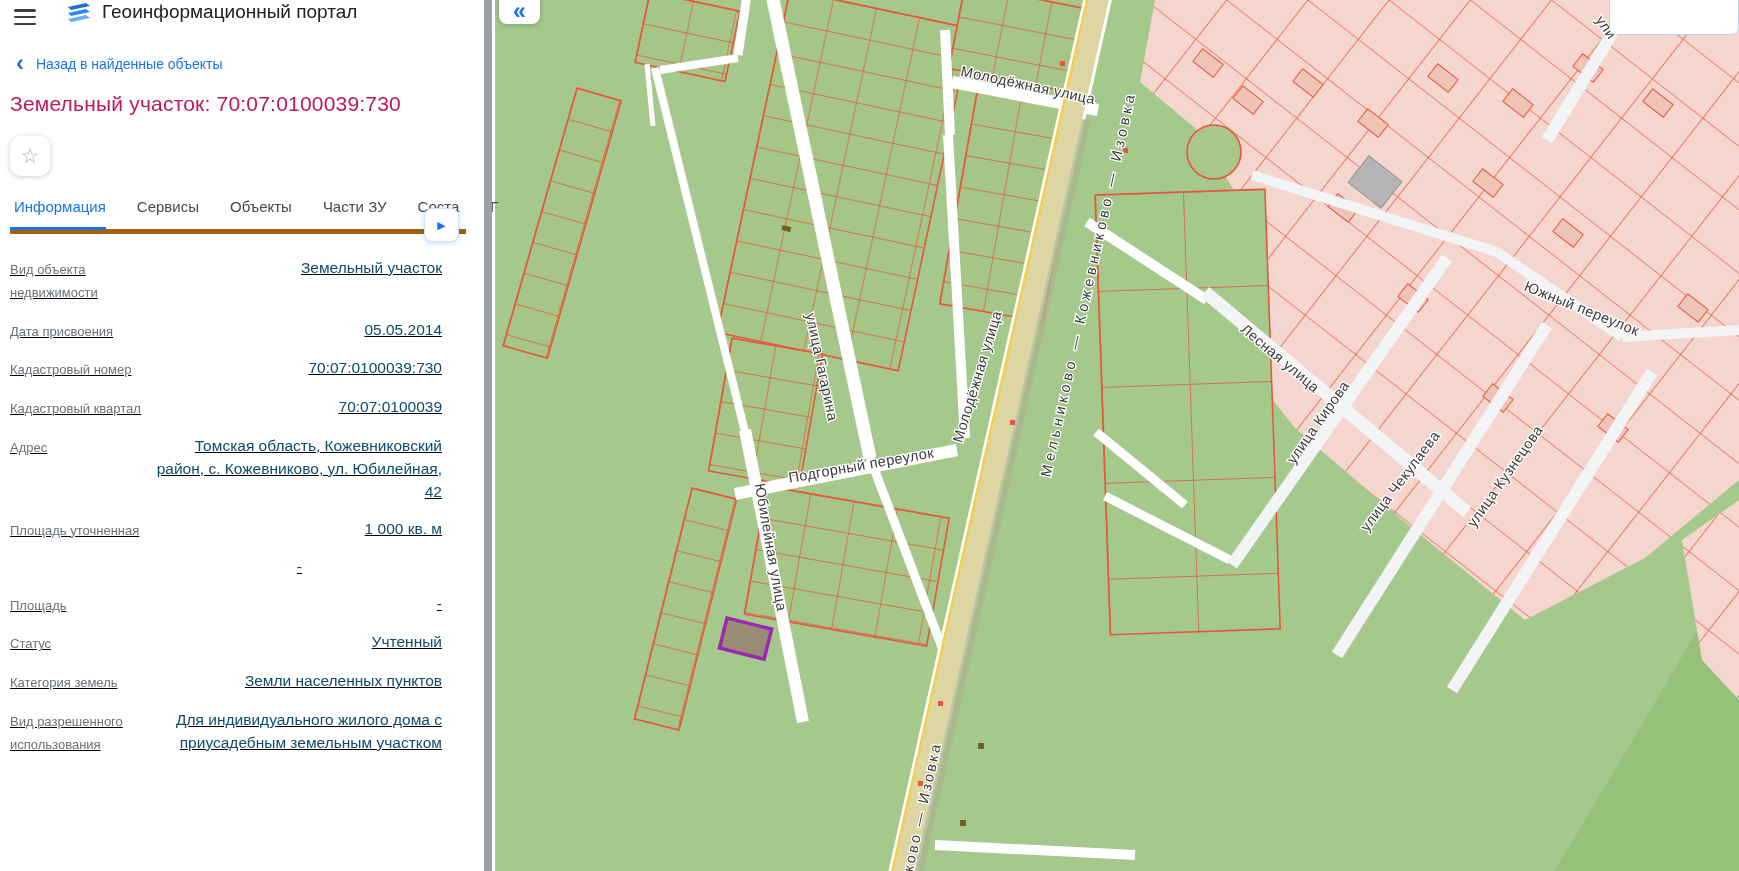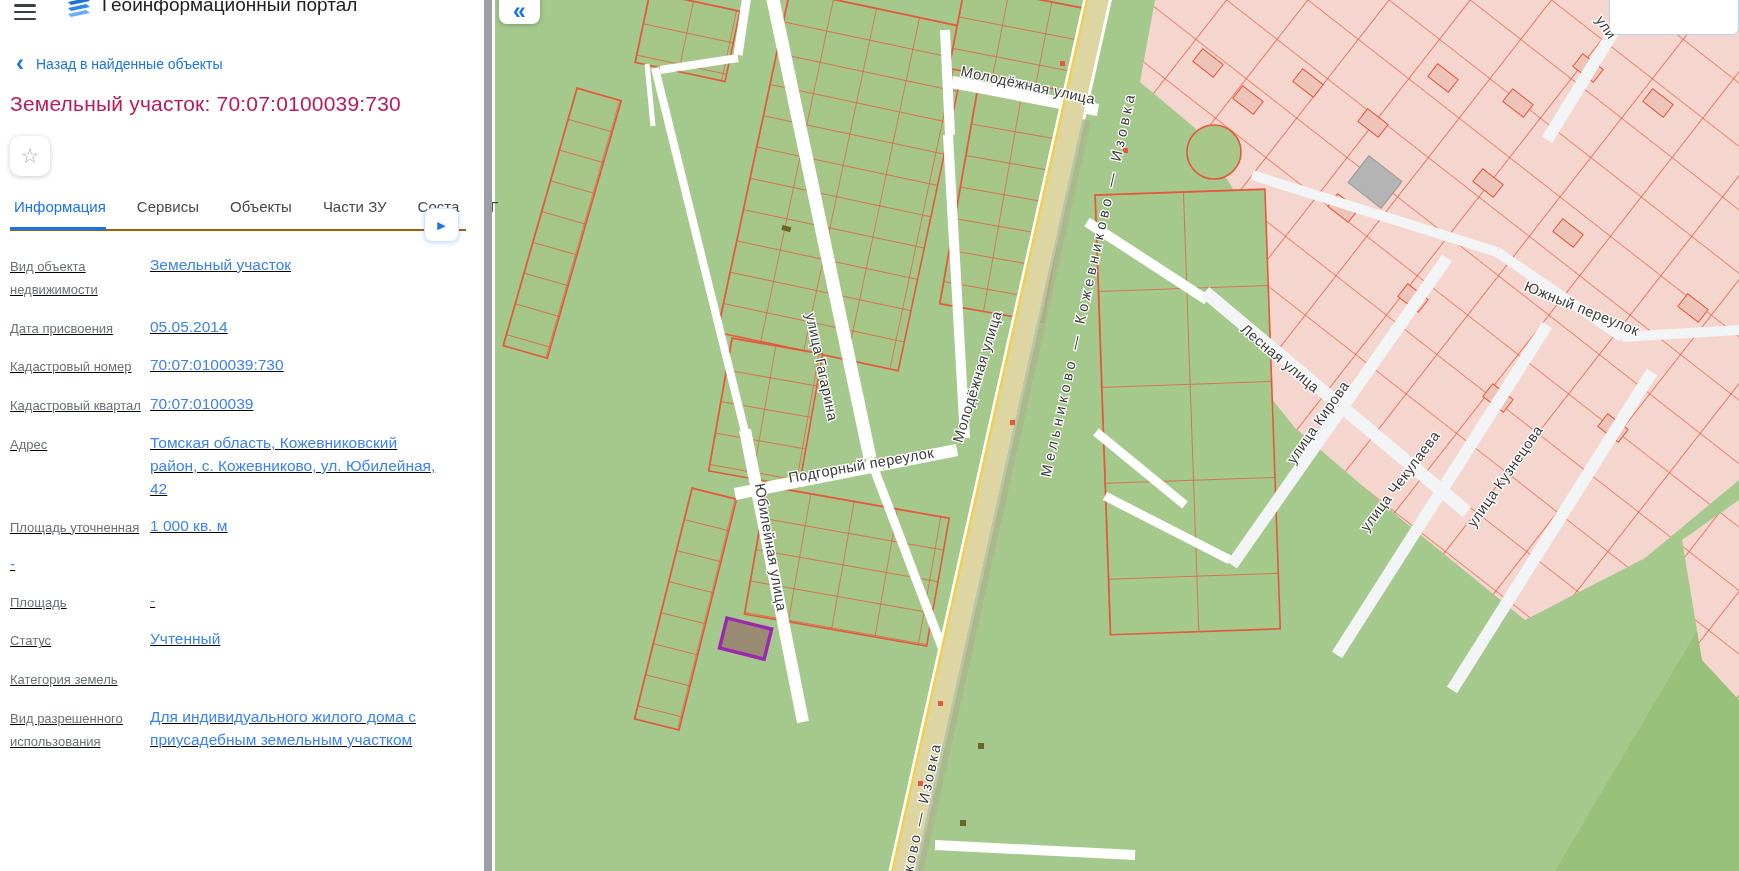--- a/index.html
+++ b/index.html
@@ -1,44 +1,44 @@
 <!DOCTYPE html>
 <html><head>
 <meta charset="utf-8">
 <style>
   html,body{margin:0;padding:0;width:1739px;height:871px;overflow:hidden;
     font-family:"Liberation Sans",sans-serif;background:#ffffff;}
   
   .panel{position:absolute;left:0;top:0;width:484px;height:871px;background:#fff;z-index:5;}
   .panel-inner{padding:0 18px 0 10px;}
-  .hdr{display:flex;height:30px;margin-top:0;}
+  .hdr{display:flex;align-items:center;height:30px;margin-top:0;}
   .burger{width:22px;height:16px;display:flex;flex-direction:column;justify-content:space-between;
     margin:4px 8px 0 4px;cursor:pointer;}
   .burger span{display:block;height:2.5px;background:#3c4043;border-radius:2px;}
   .logo{width:26px;height:26px;margin:-6px 10px 0 22px;}
   .app-title{font-size:19px;color:#202124;margin-top:-6px;white-space:nowrap;}
   .back{display:flex;align-items:center;margin-top:26px;color:#1a73e8;cursor:pointer;}
   .back .chev{font-size:24px;line-height:14px;margin:0 12px 2px 6px;font-weight:bold;}
   .back .blabel{font-size:14px;}
   h1.ptitle{font-size:21px;font-weight:500;color:#be185d;margin:20px 0 0 0;letter-spacing:.2px;}
   .fav{width:40px;height:40px;border-radius:10px;background:#fff;margin-top:20px;
     box-shadow:0 1px 5px rgba(60,64,67,.28);display:flex;align-items:center;justify-content:center;
     cursor:pointer;}
   .fav .star{font-size:21px;color:#aab0b6;}
-  .tabs{display:flex;gap:27px;margin-top:18px;border-bottom:2px solid #a16207;position:relative;}
+  .tabs{display:flex;gap:27px;margin-top:18px;border-bottom:5px solid #a16207;position:relative;}
   .tab{font-size:15px;color:#45484c;padding:4px 0 12px 4px;white-space:nowrap;cursor:pointer;}
   .tab.active{color:#1a73e8;border-bottom:3px solid #1a73e8;margin-bottom:-1px;}
   .tab-next{position:absolute;right:7px;top:14px;width:33px;height:32px;background:#fff;
     border:1px solid #d2e3fc;border-radius:8px;box-shadow:0 1px 5px rgba(26,115,232,.25);
     display:flex;align-items:center;justify-content:center;cursor:pointer;z-index:3;}
   .tab-next .tri{color:#1a73e8;font-size:11px;}
   .rows{margin-top:22px;text-decoration:underline;}
   .row{display:flex;margin-bottom:13px;}
   .row .lbl{width:140px;flex:none;font-size:13px;color:#6a7076;line-height:1.75;padding-top:3px;}
-  .row .val{width:292px;font-size:15.5px;color:#3b82f6;line-height:1.5;}
+  .row .val{width:292px;font-size:15.5px;color:#0c4a6e;line-height:1.5;text-align:right;}
   .scrollbar{position:absolute;left:484px;top:0;width:8px;height:871px;background:#9aa0a6;z-index:6;cursor:pointer;}
   
   .map{position:absolute;left:495px;top:0;width:1244px;height:871px;overflow:hidden;background:#a5c98c;}
   .map svg{display:block;}
   .collapse-btn{position:absolute;left:4px;top:-14px;width:41px;height:38px;background:#fff;
     border-radius:8px;box-shadow:0 1px 5px rgba(60,64,67,.35);display:flex;align-items:flex-end;
     justify-content:center;cursor:pointer;z-index:4;}
   .collapse-btn .glyph{color:#1a73e8;font-size:23px;font-weight:bold;line-height:26px;}
   .map-box{position:absolute;right:0;top:-8px;width:128px;height:41px;background:#fff;
     border:1px solid #b9d3f1;border-radius:7px;z-index:4;}
@@ -120,20 +120,21 @@
       <div class="row">
           <span class="lbl">Площадь</span>
           <span class="val">-</span>
         </div>
       <div class="row">
           <span class="lbl">Статус</span>
           <span class="val">Учтенный</span>
         </div>
       <div class="row">
           <span class="lbl">Категория земель</span>
+          <span class="val">Земли населенных пунктов</span>
         </div>
       <div class="row">
           <span class="lbl">Вид разрешенного использования</span>
           <span class="val">Для индивидуального жилого дома с приусадебным земельным участком</span>
         </div>
     </div>
   </div>
 </div>
 <div class="scrollbar"></div>
 

